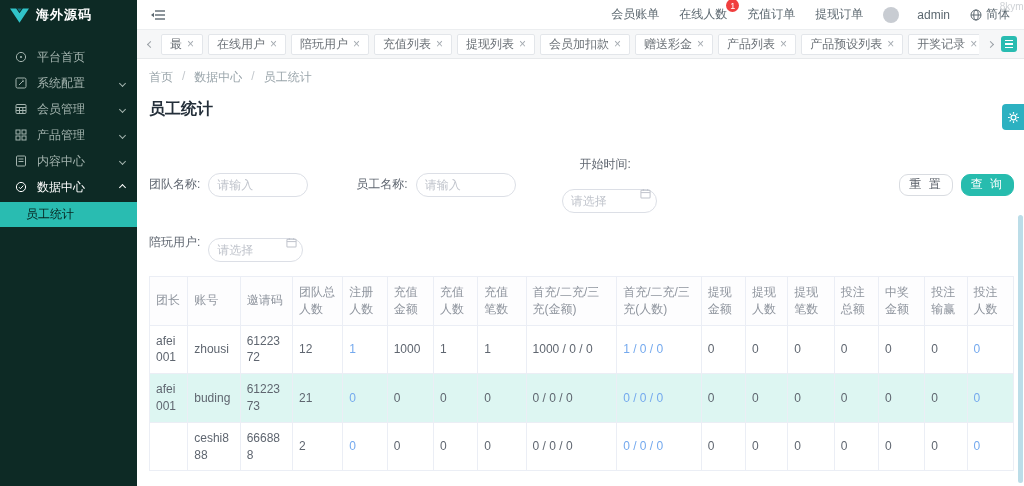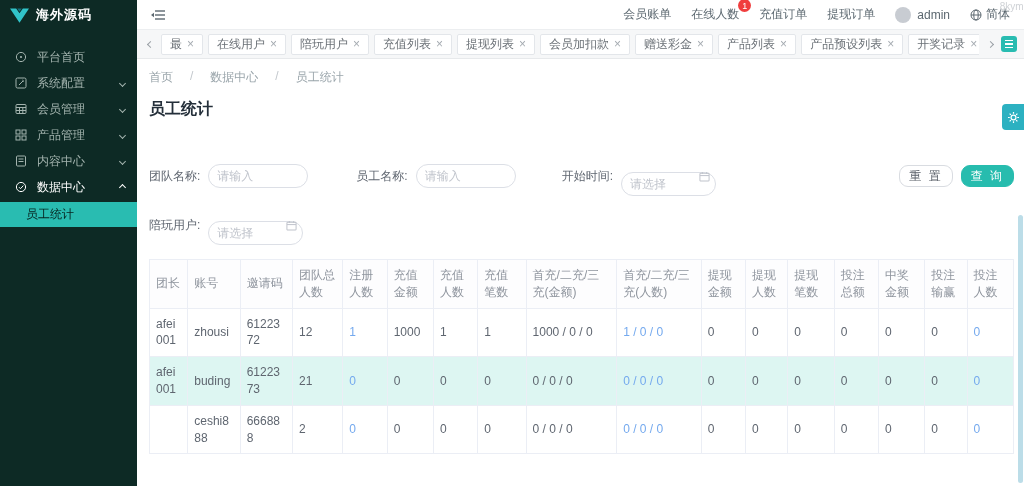--- a/index.html
+++ b/index.html
@@ -24,54 +24,54 @@
   .chev.up    { transform:rotate(-135deg); }
   .chev.left  { transform:rotate(135deg); }
   .chev.right { transform:rotate(-45deg); }
 
   
   .main { position:absolute; left:137px; top:0; width:887px; height:486px; background:#fff; }
   .topbar { height:30px; display:flex; align-items:center; padding:0 14px 0 14px; border-bottom:1px solid #eceef0; background:#fff; }
   .topbar-right { margin-left:auto; display:flex; align-items:center; gap:20px; color:#5c6870; }
   .tb-item { cursor:pointer; position:relative; }
   .badge { position:absolute; top:-7px; right:-12px; min-width:13px; height:13px; border-radius:7px; background:#f03e3e; color:#fff; font-size:9px; display:flex; align-items:center; justify-content:center; padding:0 3px; }
-  .user-box { display:flex; align-items:center; gap:6px; cursor:pointer; }
+  .user-box { display:flex; align-items:center; gap:18px; cursor:pointer; }
   .avatar { width:16px; height:16px; border-radius:50%; background:#c8ccd2; display:inline-block; }
   .lang-box { display:flex; align-items:center; gap:4px; cursor:pointer; }
   .watermark { position:absolute; top:1px; right:-8px; color:#cfd2d6; font-size:10px; z-index:9; }
 
   
   .tabbar { height:29px; background:#f6f7f8; border-bottom:1px solid #e7e9eb; display:flex; align-items:center; padding:0 7px; gap:5px; overflow:hidden; }
   .tab-nav { color:#9aa0a6; width:12px; display:flex; justify-content:center; cursor:pointer; flex:0 0 auto; }
   .tab { height:21px; display:inline-flex; align-items:center; gap:5px; background:#fff; border:1px solid #e3e6ea; border-radius:2px; padding:0 8px; color:#6a7076; white-space:nowrap; cursor:pointer; flex:0 0 auto; }
   .tab .x { font-size:12px; color:#a5abb1; line-height:1; }
   .tab-menu-btn { width:16px; height:16px; border-radius:3px; background:#29bcb1; display:flex; flex-direction:column; justify-content:center; gap:2px; align-items:center; cursor:pointer; flex:0 0 auto; }
   .tab-menu-btn i { display:block; width:8px; height:1.5px; background:#fff; }
 
   
-  .breadcrumb { display:flex; gap:17px; padding:10px 0 0 12px; color:#9aa5ab; }
+  .breadcrumb { display:flex; gap:9px; padding:10px 0 0 12px; color:#9aa5ab; }
   .breadcrumb .sep { color:#c3c8cd; }
   .page-title { padding:13px 0 0 12px; font-size:16px; font-weight:600; color:#242f3a; }
 
   
   .gear-fab { position:absolute; right:0; top:104px; width:22px; height:26px; background:#2cb1c1; border-radius:4px 0 0 4px; display:flex; align-items:center; justify-content:center; cursor:pointer; z-index:8; }
 
   
   .filters { margin:36px 10px 0 12px; color:#5f6670; position:relative; }
   .f-row { display:flex; align-items:center; }
   .f-row + .f-row { margin-top:9px; }
   .f-group { display:flex; align-items:center; }
   .f-label { margin-right:8px; white-space:nowrap; }
   .f-input { width:100px; height:24px; border:1px solid #dcdfe6; border-radius:12px; padding:8px 8px; font-size:12px; color:#606266; font-family:"Liberation Sans",sans-serif; outline:none; background:#fff; }
   .f-input::placeholder { color:#c0c4cc; }
   .date-wrap { position:relative; display:inline-flex; align-items:center; }
   .date-wrap .f-input { width:95px; padding-right:22px;margin-top:16px; }
   .date-wrap .cal { position:absolute; right:6px; display:inline-flex; pointer-events:none; }
   .gap-b { margin-left:48px; }
-  .gap-c { margin-left:46px; }
+  .gap-c { margin-left:46px;flex-direction:column; }
   .f-buttons { margin-left:auto; display:flex; gap:8px; }
   .btn { height:22px; padding:0 9px; border-radius:9px; font-size:12px; cursor:pointer; display:inline-flex; align-items:center; letter-spacing:2px; font-family:"Liberation Sans",sans-serif; }
   .btn-reset { background:#fff; border:1px solid #d9dce1; color:#5a6069; }
   .btn-query { background:#27bcae; border:1px solid #27bcae; color:#fff; }
 
   
   .table-wrap { margin:14px 10px 0 12px; }
   table { width:100%; border-collapse:collapse; table-layout:fixed; color:#5f6670; font-size:12px; }
   th, td { border:1px solid #ebeef5; padding:7px 6px; text-align:left; vertical-align:middle; word-break:break-all; line-height:1.4; font-weight:normal; }
   th { color:#8f959e; background:#fdfdfe; }

